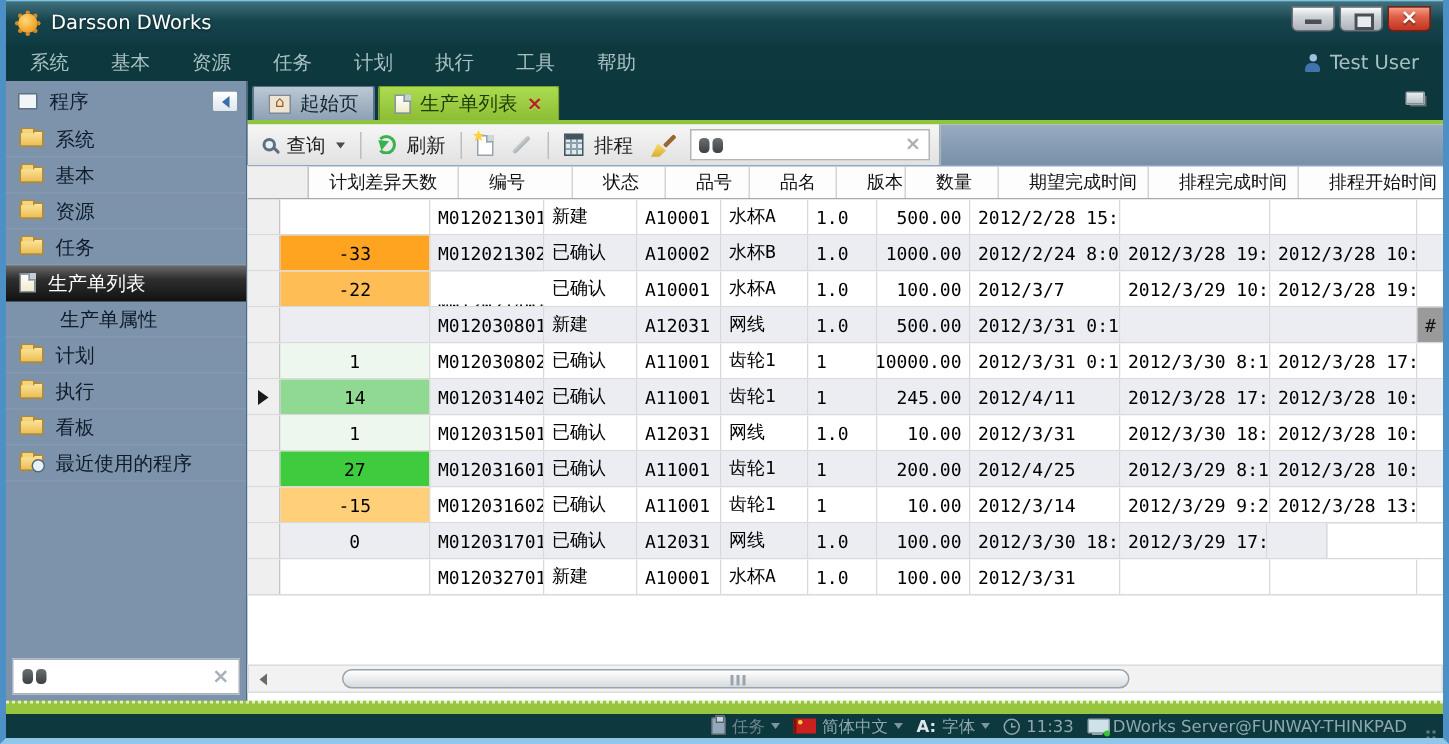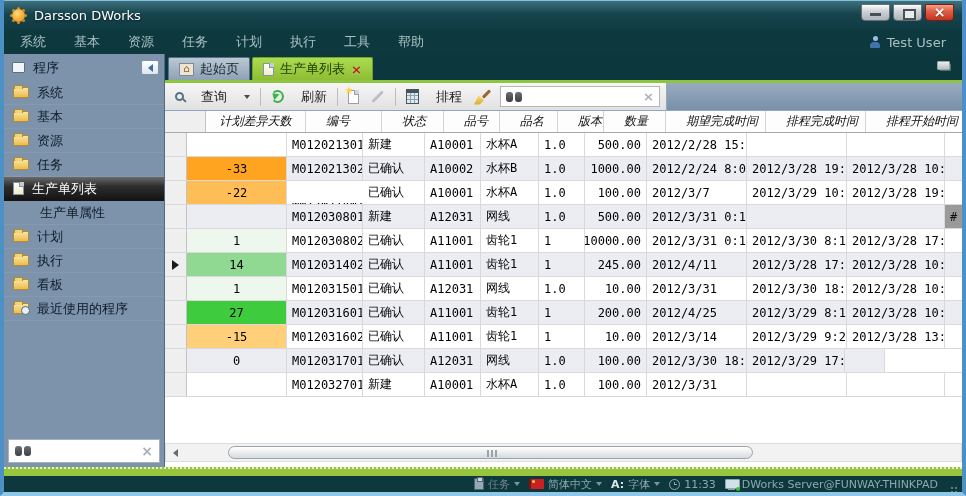--- a/index.html
+++ b/index.html
@@ -65,21 +65,21 @@
   .tab.active { background:linear-gradient(#abdc50,#8cbd34); color:#1e3a06; border:1px solid #76a22a; border-bottom:none; }
   .home-chip { width:15px; height:13px; background:#ece4d4; border:1px solid #7e8a96; display:flex; align-items:center; justify-content:center; font-size:10px; color:#a05818; line-height:1; }
   .tab-close { color:#b81f1f; font-weight:bold; font-size:13px; line-height:1; text-shadow:0 1px 0 #ffffff55; }
   .float-icon { position:absolute; right:12px; top:7px; width:13px; height:9px; background:linear-gradient(#e7edef,#b6c0c4); border:1px solid #9aa6aa; border-radius:1px; box-shadow:2px 2px 0 -1px #5a6c70; }
   .greenline { height:3px; background:#8fc43e; flex:none; }
 
   
   .toolbar { height:27px; display:flex; align-items:stretch; flex:none; }
   .toolbar-left { display:flex; align-items:center; padding:0 6px; gap:3px; background:linear-gradient(#f6f6f6,#e1e1e1); }
   .toolbar-rest { flex:1; background:linear-gradient(#98abc0,#7890a9); border-left:1px solid #9aa6b0; }
-  .tbtn { display:flex; align-items:center; gap:17px; padding:2px 4px; font-size:13px; color:#1d1d1d; border-radius:2px;text-align:center; }
+  .tbtn { display:flex; align-items:center; gap:7px; padding:2px 4px; font-size:13px; color:#1d1d1d; border-radius:2px;text-align:center; }
   .tsep { width:1px; height:18px; background:#bdbdbd; margin:0 3px; }
   .caret { width:0; height:0; border-left:3px solid transparent; border-right:3px solid transparent; border-top:4px solid #4a4a4a; }
   .magnifier-icon { width:9px; height:9px; border:2px solid #5d7082; border-radius:50%; background:#e8f1f8; position:relative; }
   .magnifier-icon::after { content:""; position:absolute; width:6px; height:2px; background:#5d7082; transform:rotate(45deg); right:-5px; bottom:-2px; border-radius:1px; }
   .refresh-icon { width:13px; height:13px; border:2px solid #39b44c; border-left-color:transparent; border-radius:50%; position:relative; }
   .refresh-icon::after { content:""; position:absolute; left:-5px; top:-2px; border:4px solid transparent; border-right:6px solid #39b44c; transform:rotate(40deg); }
   .newdoc-icon { width:11px; height:14px; background:#ffffff; border:1px solid #98a2aa; position:relative; }
   .newdoc-icon::before { content:""; position:absolute; top:-1px; right:-1px; width:4px; height:4px; background:#cfd6dc; border-left:1px solid #98a2aa; border-bottom:1px solid #98a2aa; }
   .newdoc-icon::after { content:""; position:absolute; left:-4px; top:-4px; width:8px; height:8px; background:#ffd235;
     clip-path:polygon(50% 0,63% 35%,100% 35%,69% 57%,82% 95%,50% 72%,18% 95%,31% 57%,0 35%,37% 35%); }
@@ -91,21 +91,21 @@
   .broom-icon::before { content:""; position:absolute; right:2px; top:0; width:3px; height:10px; background:#9a6630; transform:rotate(45deg); border-radius:1px; }
   .broom-icon::after { content:""; position:absolute; left:1px; bottom:0; width:10px; height:9px; background:linear-gradient(#f6dc6a,#d9a92e);
     clip-path:polygon(0 100%, 45% 0, 100% 55%, 55% 100%); }
   .toolbar-search { width:160px; height:21px; background:#ffffff; border:1px solid #b5b5b5; display:flex; align-items:center; padding:0 5px; margin-left:3px; }
   .toolbar-search .clear-x { font-size:13px; }
 
   
   .grid-area { flex:1; position:relative; background:#ffffff; overflow:hidden; }
   .grid { width:820px; }
   .grid-header { display:flex; height:23px; background:#fdfdfd; border-top:1px solid #8fa7c2; border-bottom:1px solid #a9a9a9; font-size:12px; color:#101010; }
-  .gh-cell { border-right:1px solid #d4d4d4; display:flex; align-items:center; padding:0 20px; overflow:hidden; white-space:nowrap; flex:none;font-style:italic; }
+  .gh-cell { border-right:1px solid #d4d4d4; display:flex; align-items:center; padding:0 20px; overflow:hidden; white-space:nowrap; flex:none; }
   .gh-cell.center { justify-content:center; }
   .gh-cell.ind { background:#efefef; border-right:1px solid #c3c3c3; }
   .grid-row { display:flex; height:24px; border-bottom:1px solid #d9d9d9; font-size:12px; color:#000;
     font-family:"DejaVu Sans Mono","DejaVu Sans",monospace; }
   .grid-row.stripe .g-cell { background:#ecedf3; }
   .g-cell { border-right:1px solid #d9d9d9; display:flex; align-items:center; padding:0 5px; overflow:hidden; white-space:nowrap; flex:none; background:#ffffff; }
   .g-cell.center { justify-content:center; } .g-cell.right { justify-content:flex-end; }
   .g-cell.ind { background:#efefef !important; border-right:1px solid #c3c3c3; justify-content:center; padding:0; }
   .g-cell.overflow { background:#9a9a9a !important; color:#111; }
   .row-arrow { width:0; height:0; border-top:5px solid transparent; border-bottom:5px solid transparent; border-left:7px solid #1a1a1a; }

